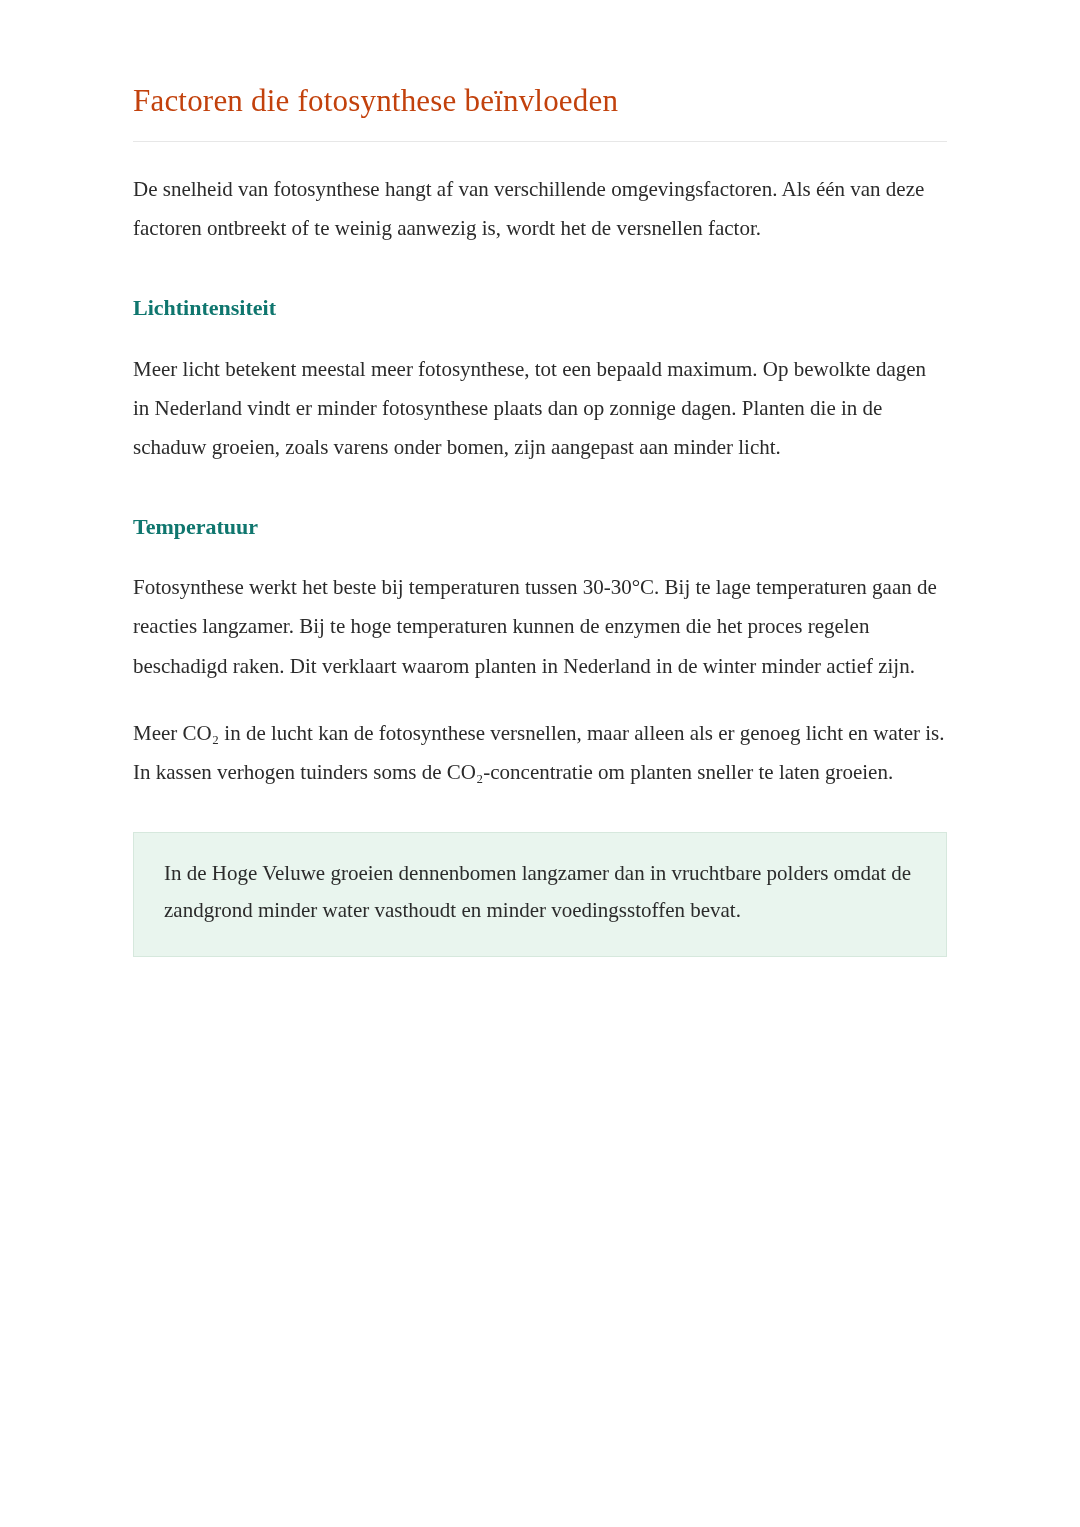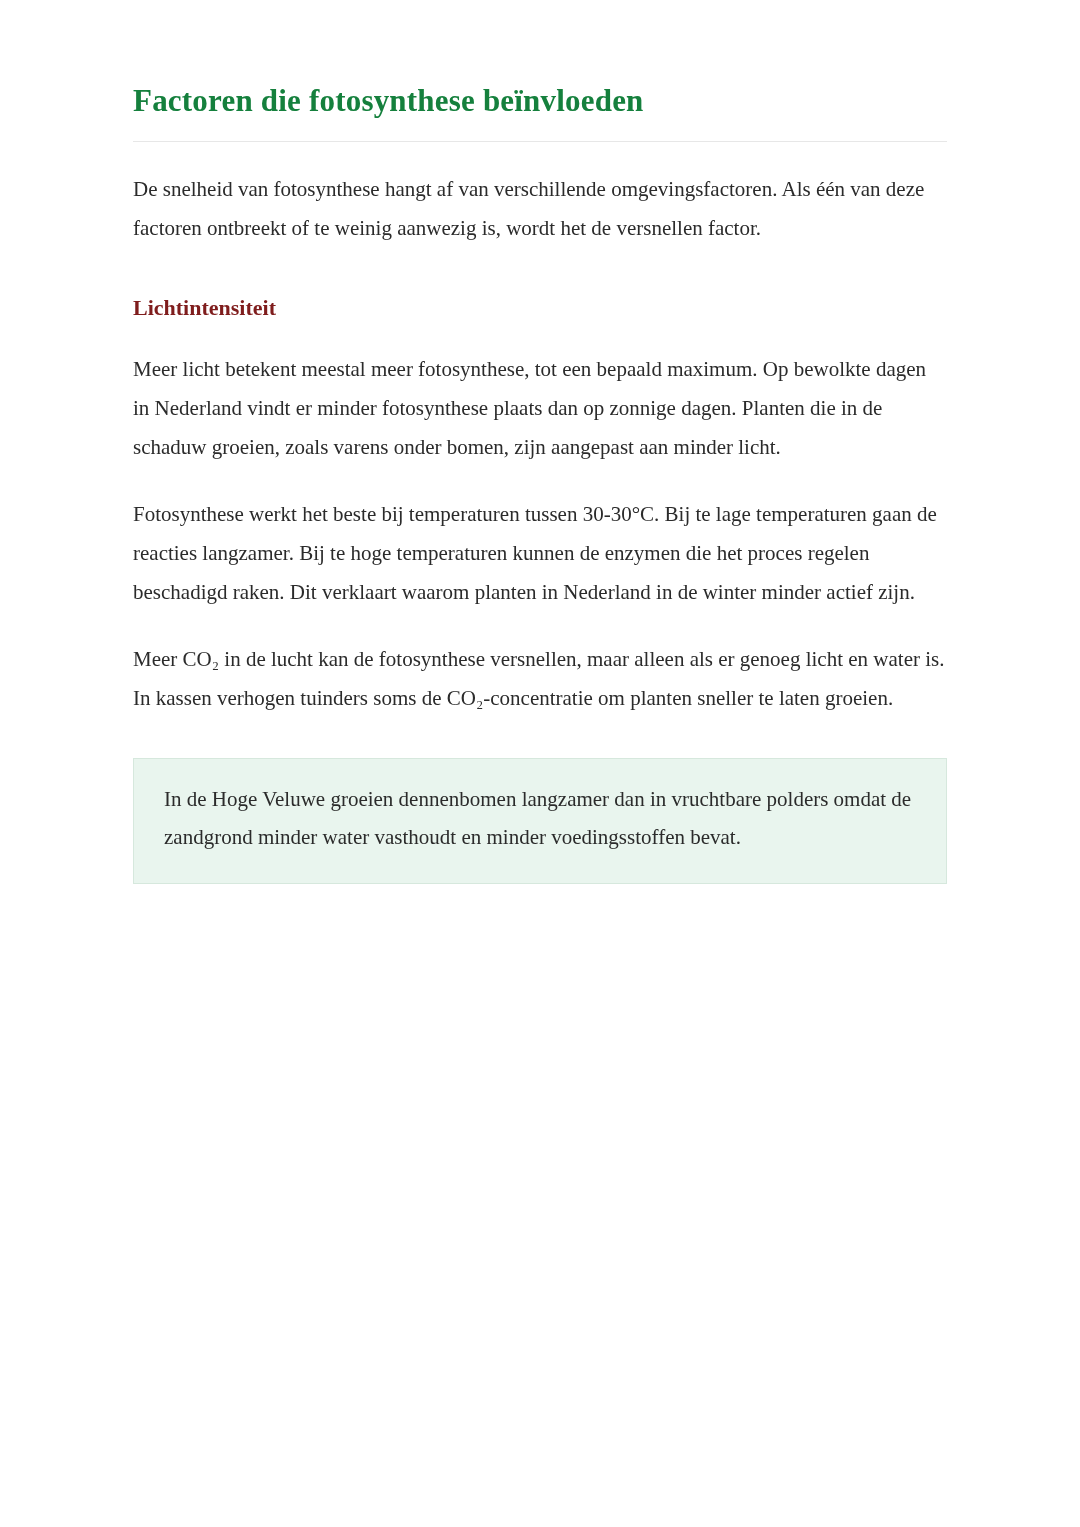--- a/index.html
+++ b/index.html
@@ -17,40 +17,40 @@
   }
   .page {
     width: 814px;
     margin: 0 auto;
     padding-top: 82px;
   }
   h1.doc-title {
     margin: 0;
     font-size: 31px;
     line-height: 1.2;
-    font-weight: 700;
-    color: #15803d;
+    font-weight: 400;
+    color: #c2410c;
     letter-spacing: 0.2px;
   }
   hr.title-rule {
     border: none;
     border-top: 1px solid #e7e7e7;
     margin: 22px 0 0 0;
   }
   p.body-text {
     font-size: 21px;
     line-height: 1.86;
     margin: 28px 0 0 0;
   }
   h2.section-heading {
     margin: 46px 0 0 0;
     font-size: 22px;
     line-height: 1.25;
     font-weight: 700;
-    color: #7f1d1d;
+    color: #0f766e;
   }
   section p.body-text {
   }
   .callout {
     margin-top: 40px;
     background: #e9f5ee;
     border: 1px solid #d6e8dd;
     border-radius: 0;
     padding: 22px 30px 26px 30px;
   }
@@ -69,20 +69,21 @@
   <hr class="title-rule">
 
   <p class="body-text">De snelheid van fotosynthese hangt af van verschillende omgevingsfactoren. Als één van deze factoren ontbreekt of te weinig aanwezig is, wordt het de versnellen factor.</p>
 
   <section>
     <h2 class="section-heading">Lichtintensiteit</h2>
     <p class="body-text">Meer licht betekent meestal meer fotosynthese, tot een bepaald maximum. Op bewolkte dagen in Nederland vindt er minder fotosynthese plaats dan op zonnige dagen. Planten die in de schaduw groeien, zoals varens onder bomen, zijn aangepast aan minder licht.</p>
   </section>
 
   <section>
+    <h2 class="section-heading">Temperatuur</h2>
     <p class="body-text">Fotosynthese werkt het beste bij temperaturen tussen 30-30°C. Bij te lage temperaturen gaan de reacties langzamer. Bij te hoge temperaturen kunnen de enzymen die het proces regelen beschadigd raken. Dit verklaart waarom planten in Nederland in de winter minder actief zijn.</p>
   </section>
 
   <section>
     <p class="body-text">Meer CO₂ in de lucht kan de fotosynthese versnellen, maar alleen als er genoeg licht en water is. In kassen verhogen tuinders soms de CO₂-concentratie om planten sneller te laten groeien.</p>
   </section>
 
 
   <div class="callout">
     <p class="body-text">In de Hoge Veluwe groeien dennenbomen langzamer dan in vruchtbare polders omdat de zandgrond minder water vasthoudt en minder voedingsstoffen bevat.</p>

